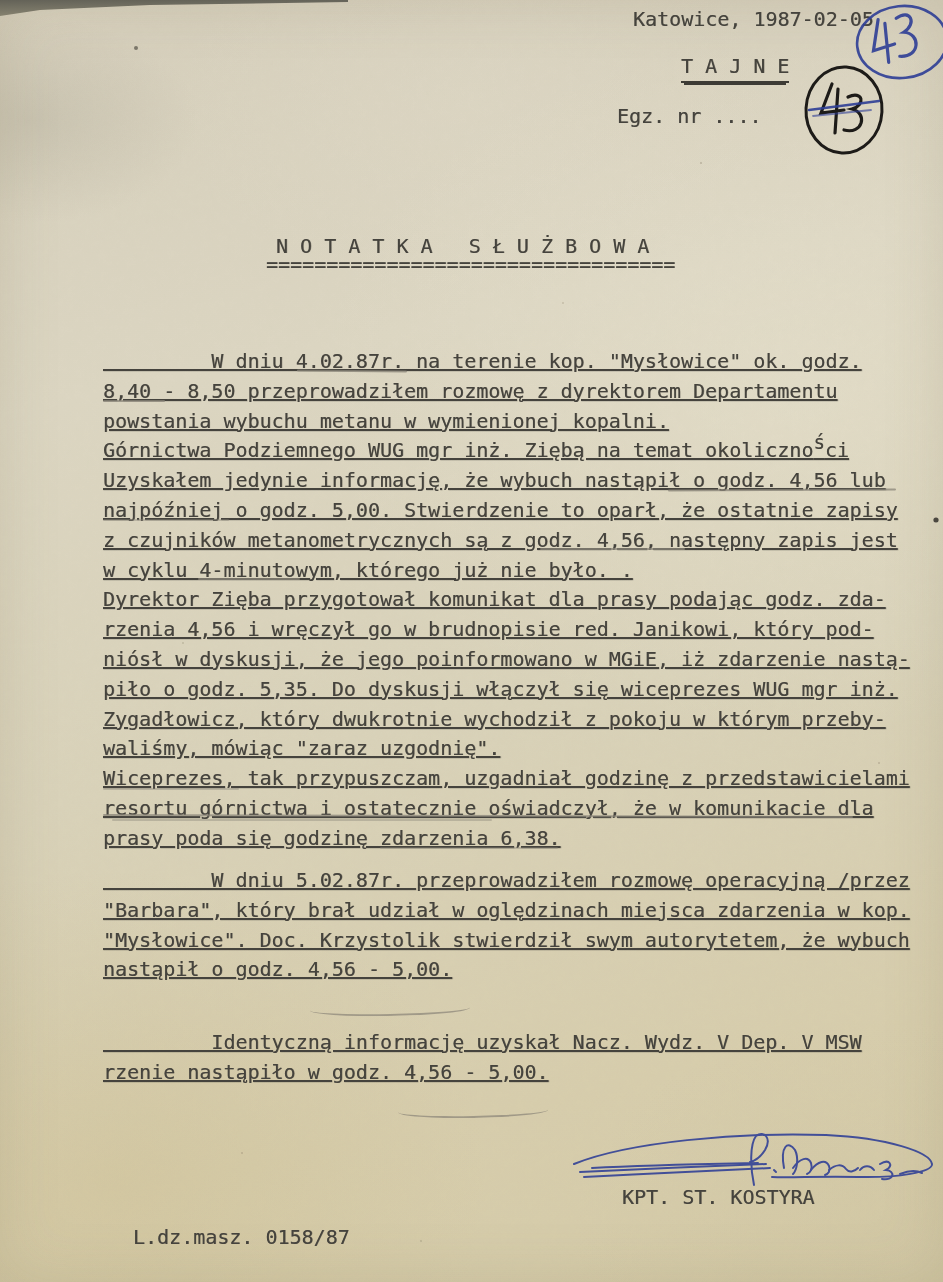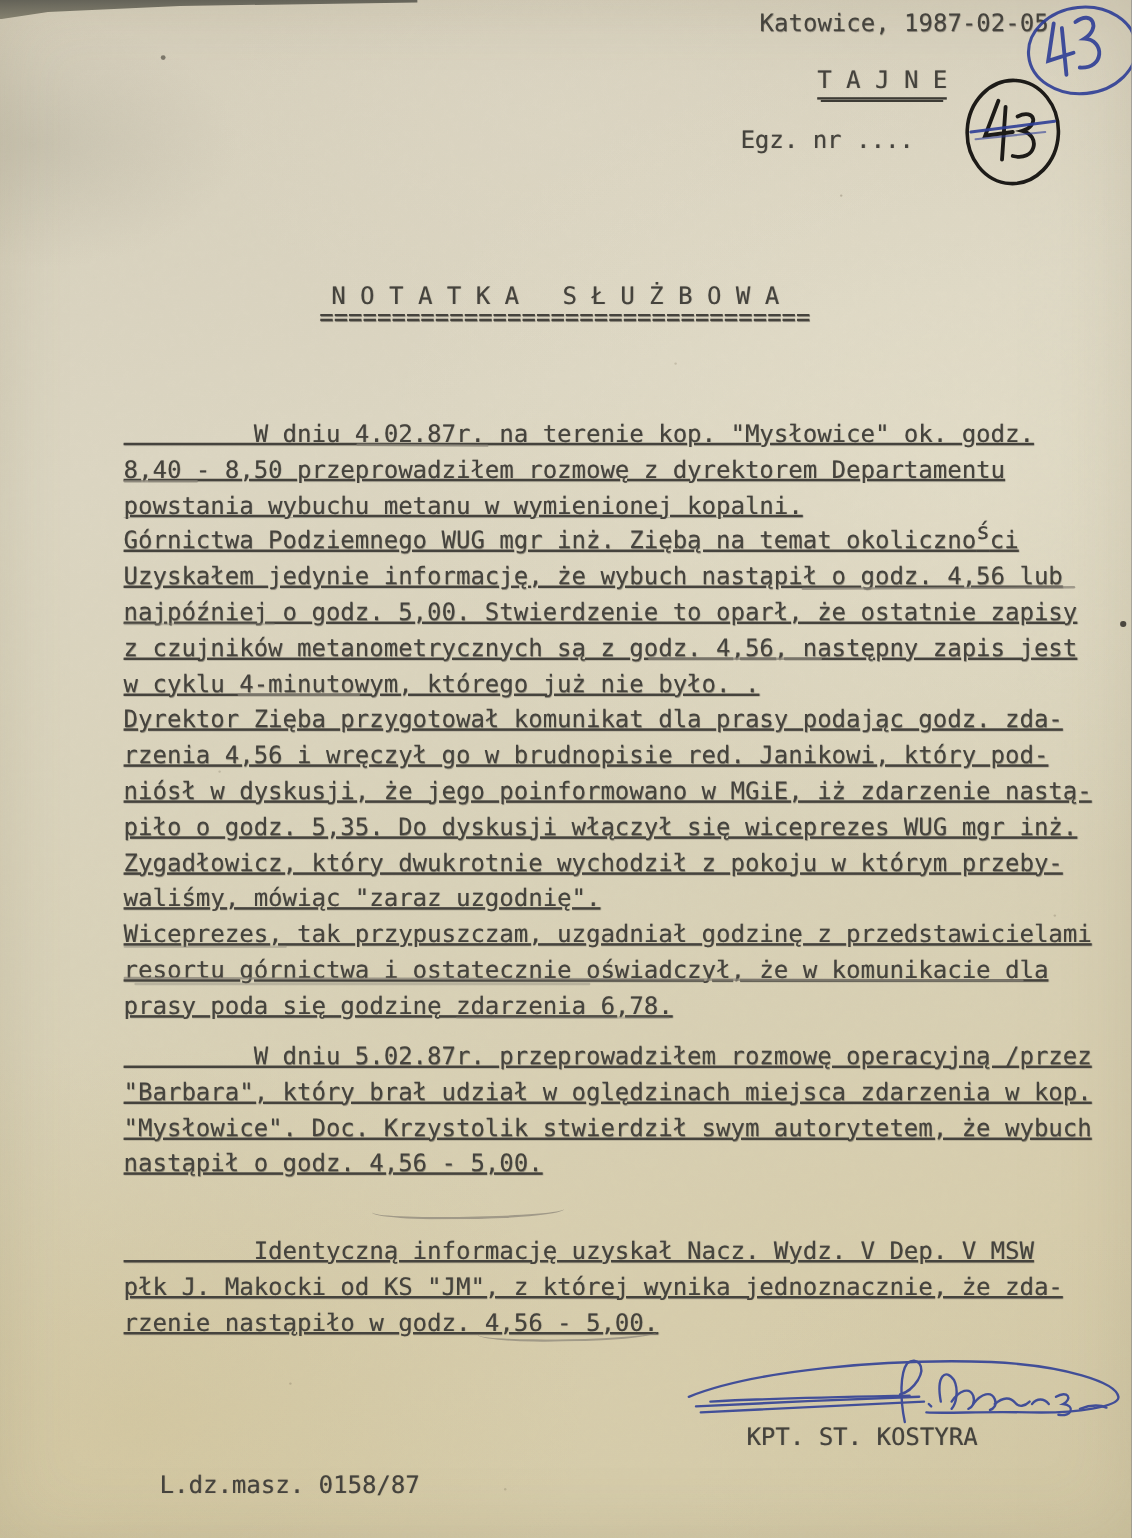--- a/index.html
+++ b/index.html
@@ -101,33 +101,32 @@
     <div class="line">z czujników metanometrycznych są z godz. 4,56, następny zapis jest</div>
     <div class="line">w cyklu 4-minutowym, którego już nie było. .</div>
     <div class="line">Dyrektor Zięba przygotował komunikat dla prasy podając godz. zda-</div>
     <div class="line">rzenia 4,56 i wręczył go w brudnopisie red. Janikowi, który pod-</div>
     <div class="line">niósł w dyskusji, że jego poinformowano w MGiE, iż zdarzenie nastą-</div>
     <div class="line">piło o godz. 5,35. Do dyskusji włączył się wiceprezes WUG mgr inż.</div>
     <div class="line">Zygadłowicz, który dwukrotnie wychodził z pokoju w którym przeby-</div>
     <div class="line">waliśmy, mówiąc "zaraz uzgodnię".</div>
     <div class="line">Wiceprezes, tak przypuszczam, uzgadniał godzinę z przedstawicielami</div>
     <div class="line">resortu górnictwa i ostatecznie oświadczył, że w komunikacie dla</div>
-    <div class="line">prasy poda się godzinę zdarzenia 6,78.</div>
+    <div class="line">prasy poda się godzinę zdarzenia 6,38.</div>
   </div>
 
   <div class="para" style="top:866px;">
     <div class="line">         W dniu 5.02.87r. przeprowadziłem rozmowę operacyjną /przez</div>
     <div class="line">"Barbara", który brał udział w oględzinach miejsca zdarzenia w kop.</div>
     <div class="line">"Mysłowice". Doc. Krzystolik stwierdził swym autorytetem, że wybuch</div>
     <div class="line">nastąpił o godz. 4,56 - 5,00.</div>
   </div>
 
   <div class="para" style="top:1028px;">
     <div class="line">         Identyczną informację uzyskał Nacz. Wydz. V Dep. V MSW</div>
-    <div class="line">płk J. Makocki od KS "JM", z której wynika jednoznacznie, że zda-</div>
     <div class="line">rzenie nastąpiło w godz. 4,56 - 5,00.</div>
   </div>
 
   <div class="pm" style="left:297px;top:370px;width:110px;transform:rotate(.4deg);"></div>
   <div class="pm" style="left:103px;top:400px;width:62px;"></div>
   <div class="pm" style="left:668px;top:489px;width:228px;transform:rotate(-.3deg);"></div>
   <div class="pm faint" style="left:103px;top:519px;width:126px;"></div>
   <div class="pm" style="left:540px;top:548px;width:145px;"></div>
   <div class="pm" style="left:198px;top:578px;width:102px;"></div>
   <div class="pm faint" style="left:103px;top:788px;width:136px;"></div>

